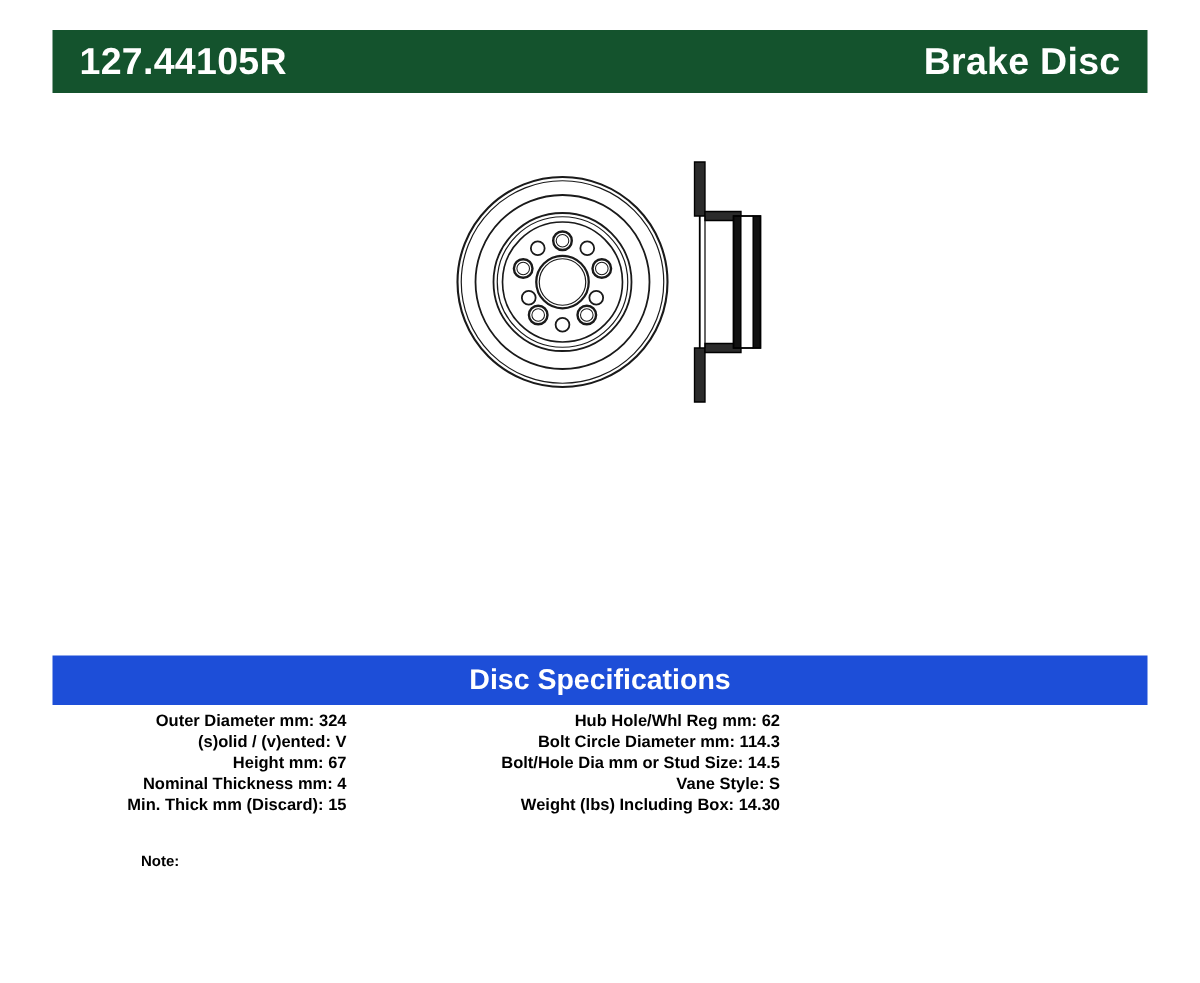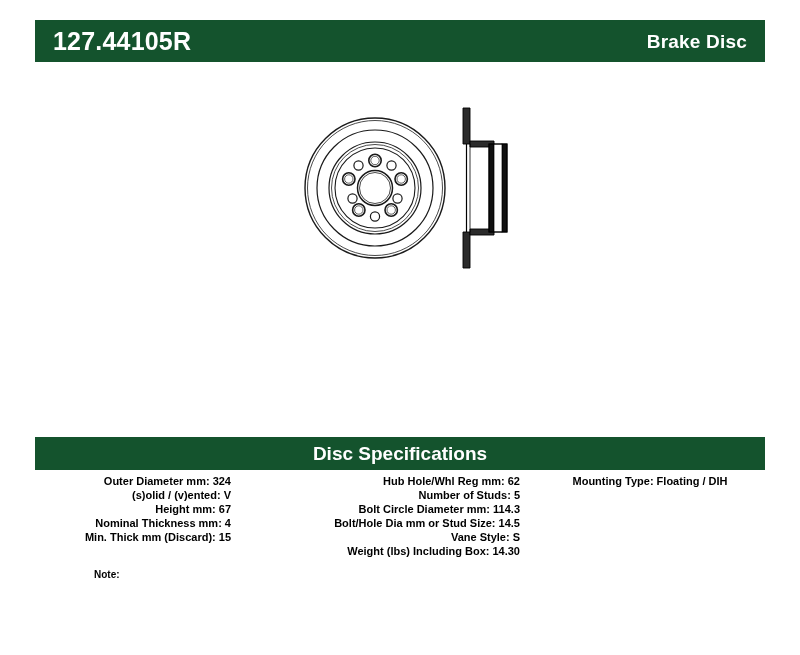--- a/index.html
+++ b/index.html
@@ -32,21 +32,21 @@
   }
   #part-number {
     color: #ffffff;
     font-size: 25px;
     font-weight: bold;
     letter-spacing: 0.2px;
     line-height: 1;
   }
   #product-type {
     color: #ffffff;
-    font-size: 19px;
+    font-size: 25px;
     font-weight: bold;
     letter-spacing: 0.2px;
     line-height: 1;
   }
 
   
   #drawing-area {
     position: absolute;
     left: 280px;
     top: 95px;
@@ -57,21 +57,21 @@
     display: block;
   }
 
   
   #spec-title-bar {
     position: absolute;
     left: 35px;
     top: 437px;
     width: 730px;
     height: 33px;
-    background: #14532d;
+    background: #1d4ed8;
     display: flex;
     align-items: center;
     justify-content: center;
     box-sizing: border-box;
   }
   #spec-title {
     color: #ffffff;
     font-size: 19px;
     font-weight: bold;
     line-height: 1;
@@ -197,29 +197,25 @@
   <div class="spec-col" id="spec-col-left">
     <div class="spec-row">Outer Diameter mm: 324</div>
     <div class="spec-row">(s)olid / (v)ented: V</div>
     <div class="spec-row">Height mm: 67</div>
     <div class="spec-row">Nominal Thickness mm: 4</div>
     <div class="spec-row">Min. Thick mm (Discard): 15</div>
   </div>
 
   <div class="spec-col" id="spec-col-mid">
     <div class="spec-row">Hub Hole/Whl Reg mm: 62</div>
-    <div class="spec-row">Number of Studs: 5</div>
     <div class="spec-row">Bolt Circle Diameter mm: 114.3</div>
     <div class="spec-row">Bolt/Hole Dia mm or Stud Size: 14.5</div>
     <div class="spec-row">Vane Style: S</div>
     <div class="spec-row">Weight (lbs) Including Box: 14.30</div>
   </div>
 
-  <div class="spec-col" id="spec-col-right">
-    <div class="spec-row">Mounting Type: Floating / DIH</div>
-  </div>
 
 </div>
 
 <div id="note-row">
   <span>Note:</span>
   <span></span>
 </div>
 
 </body></html>

